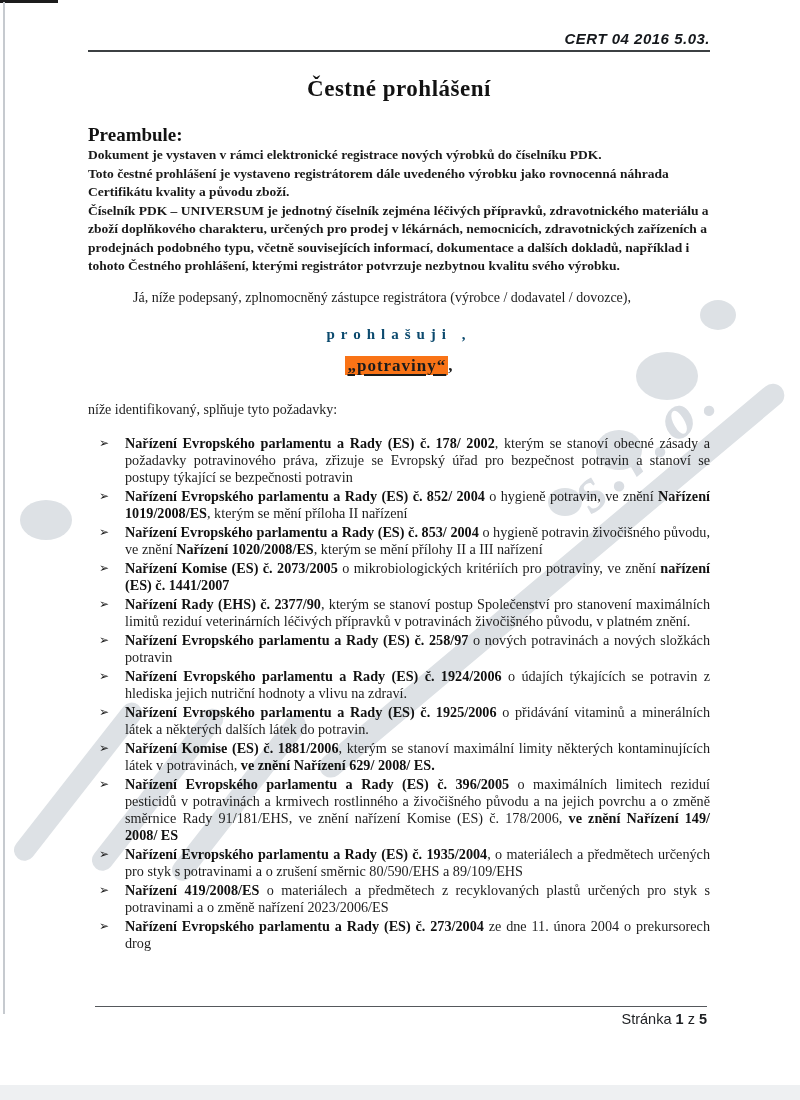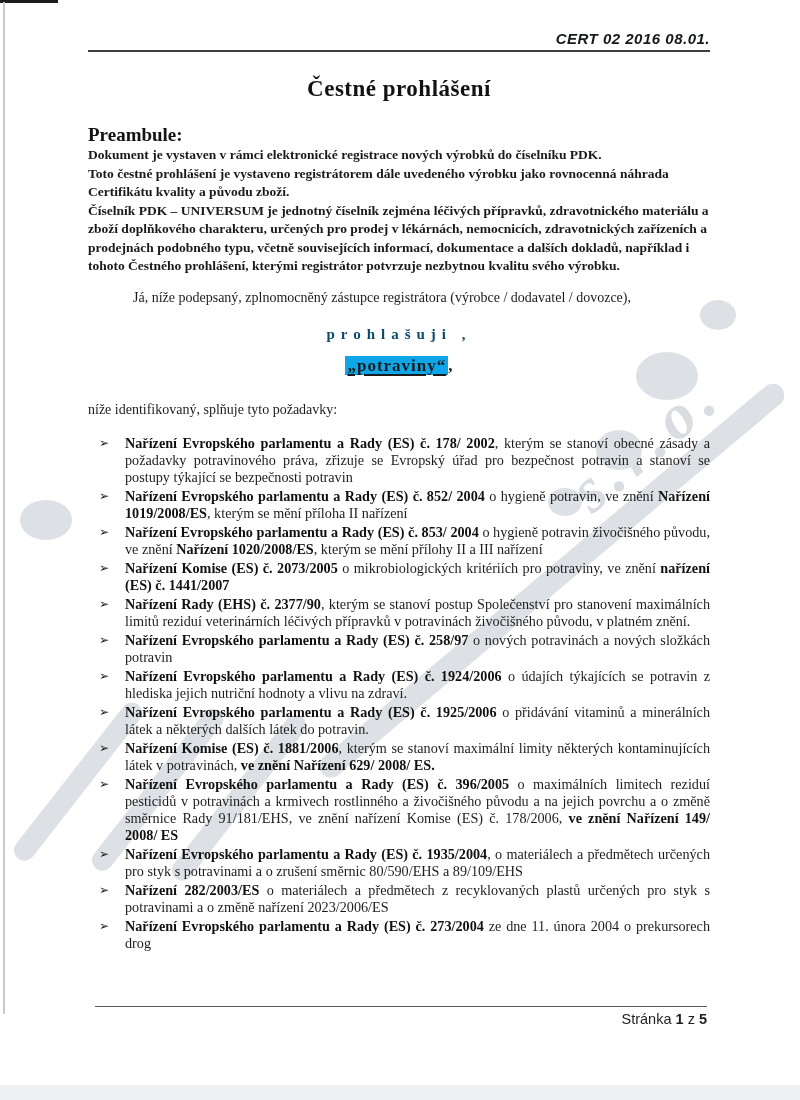--- a/index.html
+++ b/index.html
@@ -42,21 +42,21 @@
   .preamble-heading{font-size:19px;font-weight:bold;color:#121212;}
   .preamble p{margin:0;font-size:13.5px;font-weight:bold;line-height:18.5px;color:#1a1a1a;}
   .decl-intro{margin-top:13px;font-size:14px;text-indent:45px;line-height:18px;}
   .decl-verb{
     text-align:center;margin-top:19px;
     font-size:15px;font-weight:bold;letter-spacing:6px;color:#0c4a6e;
   }
   .decl-product-line{margin-top:23px;font-size:13.5px;}
   .decl-product{matgin:0;text-align:center;margin-top:13px;font-size:17px;}
   .product-highlight{
-    background:#0ea5e9;
+    background:#f97316;
     font-weight:bold;
     text-decoration:underline;
     text-decoration-thickness:2px;
     text-underline-offset:3px;
     letter-spacing:1px;
     padding:0 2px;
   }
   .product-comma{font-weight:bold;}
   .req-intro{margin-top:26px;font-size:14px;}
   .req-list{margin-top:17px;}
@@ -96,21 +96,21 @@
 <div class="wm wm-bar" style="left:96px;top:858px;width:200px;height:21px;transform:rotate(-52deg);"></div>
 <div class="wm wm-bar" style="left:176px;top:868px;width:205px;height:21px;transform:rotate(-52deg);"></div>
 <div class="wm wm-blob" style="left:20px;top:500px;width:52px;height:40px;"></div>
 <div class="wm wm-blob" style="left:636px;top:352px;width:62px;height:48px;"></div>
 <div class="wm wm-blob" style="left:700px;top:300px;width:36px;height:30px;"></div>
 <div class="wm wm-blob" style="left:596px;top:430px;width:46px;height:40px;"></div>
 <div class="wm wm-blob" style="left:548px;top:488px;width:34px;height:28px;"></div>
 
 <div class="content">
 
-  <div class="doc-ref">CERT  02 2016 08.01.</div>
+  <div class="doc-ref">CERT  04 2016 5.03.</div>
   <div class="head-rule"></div>
 
   <div class="title-block">
     <div class="doc-title">Čestné prohlášení</div>
   </div>
 
   <div class="preamble">
     <div class="preamble-heading">Preambule:</div>
     <p>Dokument je vystaven v rámci elektronické registrace nových výrobků do číselníku PDK.</p>
     <p>Toto čestné prohlášení je vystaveno registrátorem dále uvedeného výrobku jako rovnocenná náhrada Certifikátu kvality a původu zboží.</p>
@@ -166,21 +166,21 @@
       <div class="req-item">
         <span class="req-marker">➢</span>
         <span class="req-text"><span class="b">Nařízení Evropského parlamentu a Rady (ES) č. 396/2005</span><span> o maximálních limitech reziduí pesticidů v potravinách a krmivech rostlinného a živočišného původu a na jejich povrchu a o změně směrnice Rady 91/181/EHS, ve znění nařízení Komise (ES) č. 178/2006, </span><span class="b">ve znění Nařízení 149/ 2008/ ES</span></span>
       </div>
       <div class="req-item">
         <span class="req-marker">➢</span>
         <span class="req-text"><span class="b">Nařízení Evropského parlamentu a Rady (ES) č. 1935/2004</span><span>, o materiálech a předmětech určených pro styk s potravinami a o zrušení směrnic 80/590/EHS a 89/109/EHS</span></span>
       </div>
       <div class="req-item">
         <span class="req-marker">➢</span>
-        <span class="req-text"><span class="b">Nařízení 282/2003/ES</span><span> o materiálech a předmětech z recyklovaných plastů určených pro styk s potravinami a o změně nařízení 2023/2006/ES</span></span>
+        <span class="req-text"><span class="b">Nařízení 419/2008/ES</span><span> o materiálech a předmětech z recyklovaných plastů určených pro styk s potravinami a o změně nařízení 2023/2006/ES</span></span>
       </div>
       <div class="req-item">
         <span class="req-marker">➢</span>
         <span class="req-text"><span class="b">Nařízení Evropského parlamentu a Rady (ES) č. 273/2004</span><span> ze dne 11. února 2004 o prekursorech drog</span></span>
       </div>
     </div>
 
 </div>
 
 <div class="footer">

